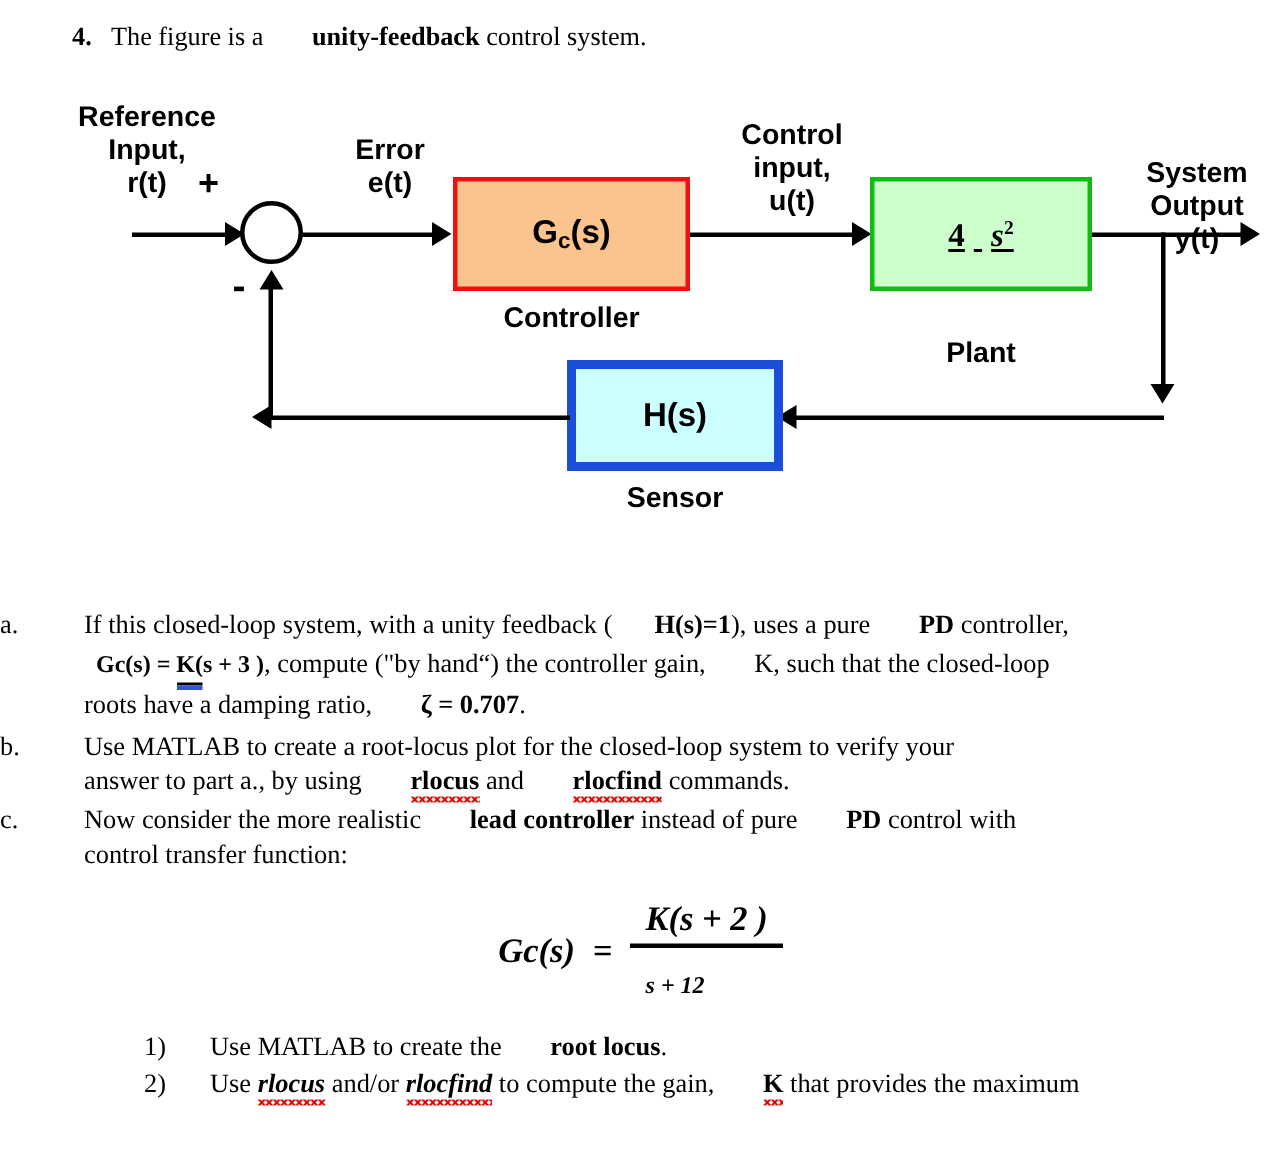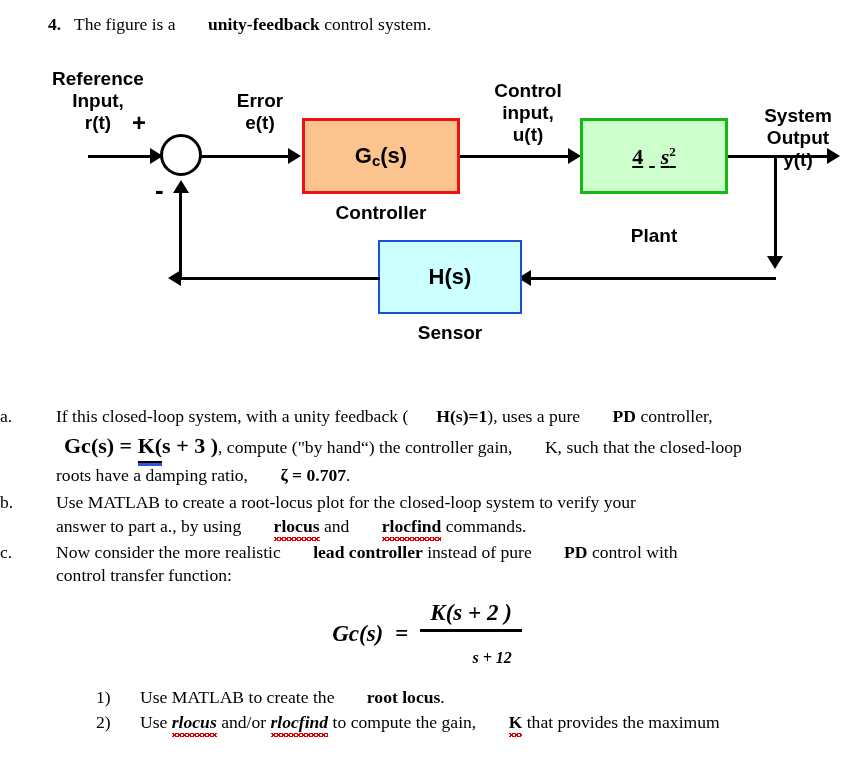--- a/index.html
+++ b/index.html
@@ -48,21 +48,21 @@
     box-sizing: border-box;
     display: flex;
     align-items: center;
     justify-content: center;
     font-family: "Liberation Sans", sans-serif;
     font-weight: bold;
     font-size: 22px;
   }
   .blk-controller { background: #FBC38E; border: 3px solid #EE1111; }
   .blk-plant      { background: #CCFFCC; border: 3px solid #11BB11; }
-  .blk-sensor     { background: #CCFFFF; border: 2px solid #1d4ed8; }
+  .blk-sensor     { background: #CCFFFF; border: 6px solid #1d4ed8; }
 
   
   .frac {
     display: inline-block;
     text-align: center;
     font-family: "Liberation Serif", serif;
     line-height: 1.0;
     text-decoration: underline;
   }
   .frac .num { font-size: 22px; font-weight: bold; padding: 0 6px 2px; }
@@ -113,21 +113,21 @@
     top: 0;
     width: 40px;
     text-align: left;
     font-size: 17.6px;
   }
   .itxt { margin-left: 56px; margin-right: 18px; }
 
   .eq-inline {
     font-family: "Liberation Serif", serif;
     font-weight: bold;
-    font-size: 22px;
+    font-size: 16px;
   }
   .small-after { font-size: 17.6px; font-weight: normal; }
 
   
   .dblunder {
     position: relative;
     display: inline-block;
     border-bottom: 2px solid #000;
     padding-bottom: 1px;
   }
@@ -167,21 +167,21 @@
     align-items: center;
     font-family: "Liberation Serif", serif;
   }
   .deq-lhs {
     font-size: 23px;
     font-weight: bold;
     font-style: italic;
     margin-right: 12px;
   }
   .deq-eq { font-size: 23px; font-weight: bold; margin-right: 12px; }
-  .deq-frac { text-align: right; }
+  .deq-frac { text-align: left; }
   .deq-frac .num {
     font-size: 23px; font-weight: bold; font-style: italic;
     padding: 0 10px 3px;
   }
   .deq-frac .bar { height: 3px; background: #000; }
   .deq-frac .den {
     font-size: 16px; font-weight: bold; font-style: italic;
     padding: 17px 10px 0;
   }
 

